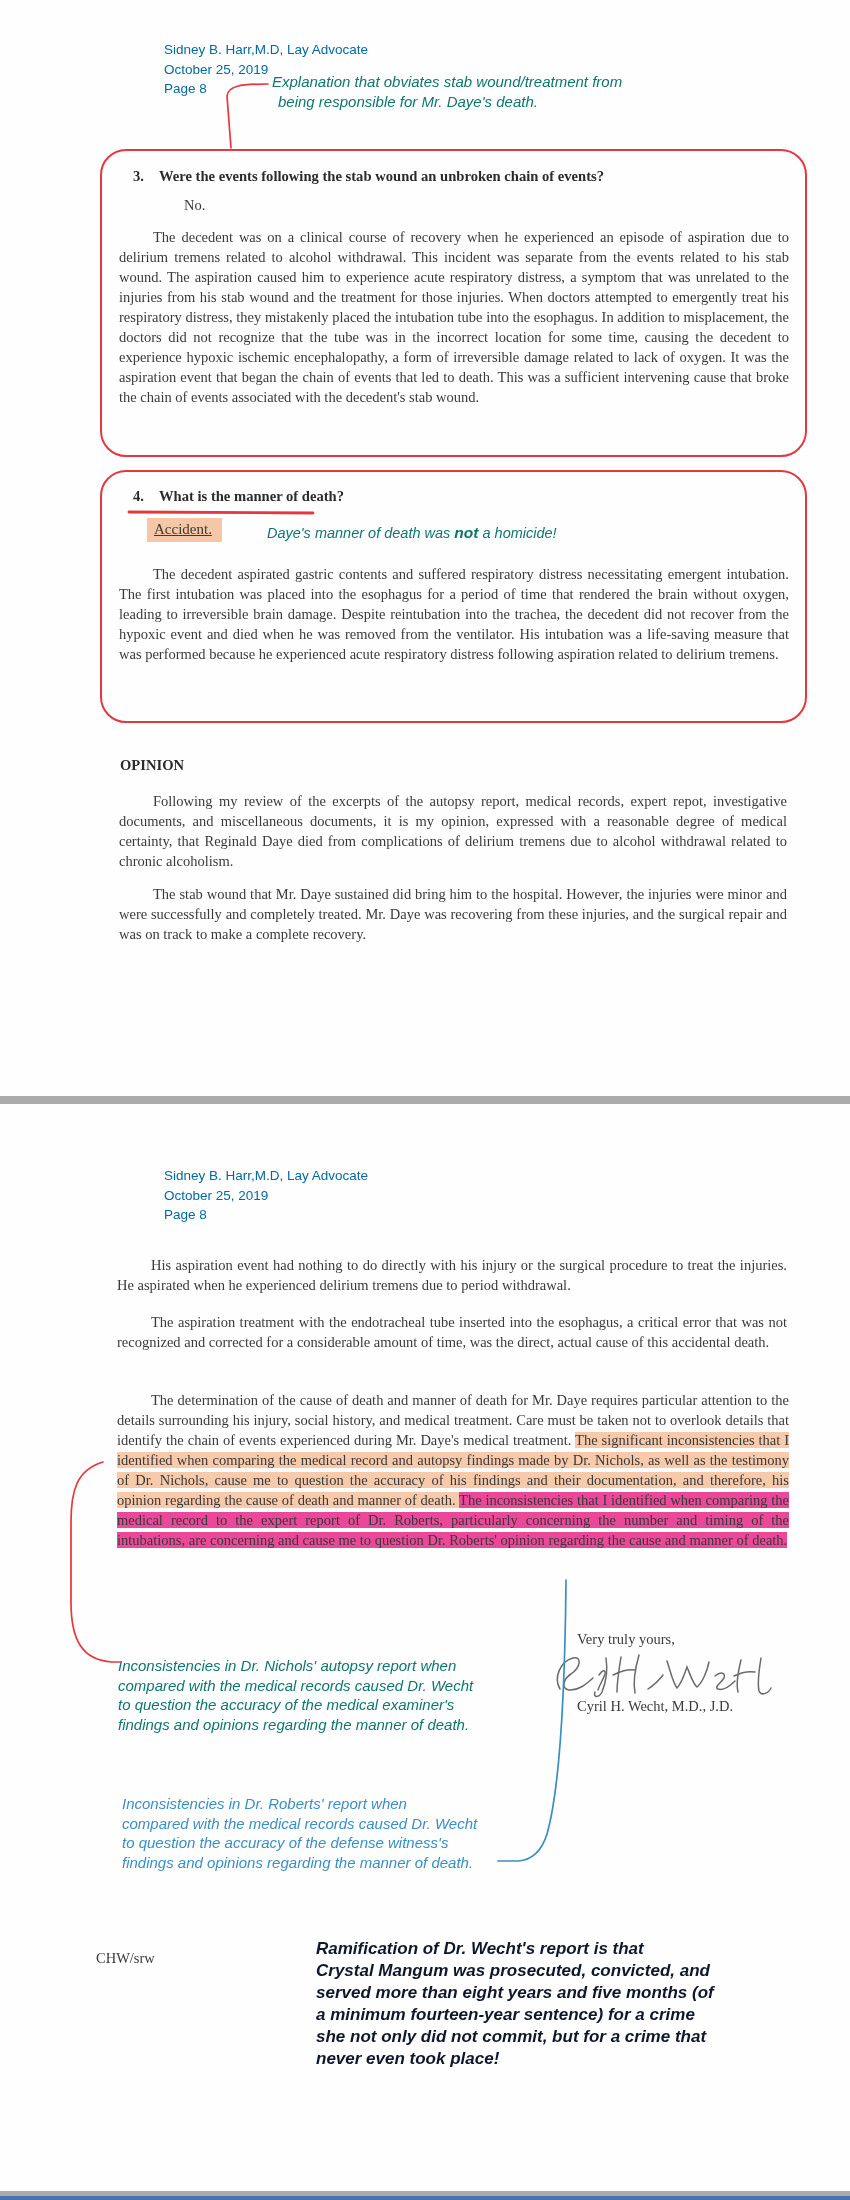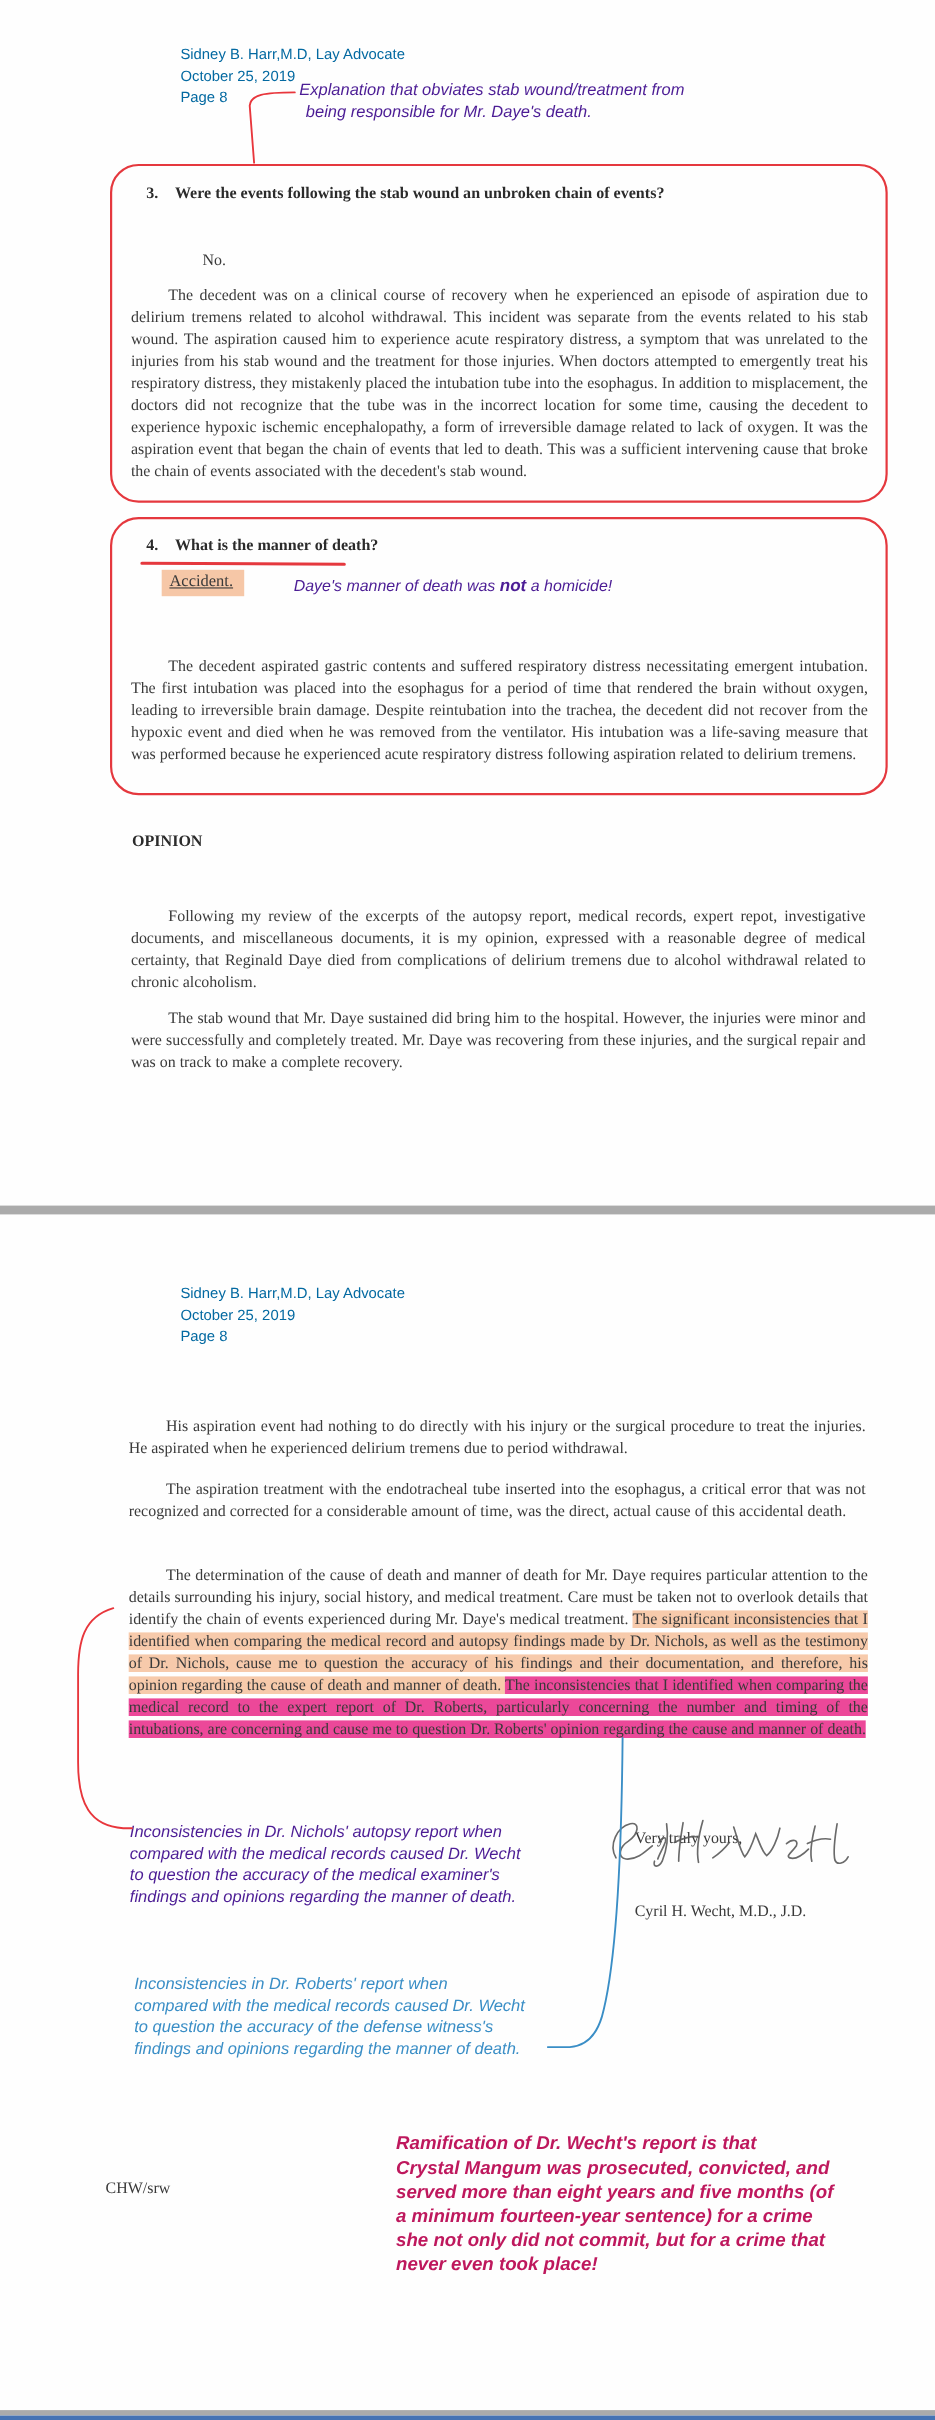--- a/index.html
+++ b/index.html
@@ -2,31 +2,31 @@
 <html><head>
 <meta charset="utf-8">
 <style>
   html,body{margin:0;padding:0;background:#e9e9e9;}
   .canvas{position:relative;width:850px;height:2200px;background:#fefefe;overflow:hidden;
           font-family:"Liberation Serif","DejaVu Serif",serif;color:#333;}
   .abs{position:absolute;}
   
   .hdr{font-family:"Liberation Sans","DejaVu Sans",sans-serif;font-size:13.5px;line-height:19.5px;color:#0369a1;margin-left:42px;}
   
-  .body-par{font-size:14.5px;line-height:20px;text-align:justify;color:#3a3a3a;margin-top:32px;}
+  .body-par{font-size:14.5px;line-height:20px;text-align:justify;color:#3a3a3a;}
   .indent{text-indent:34px;}
   .qbox{position:absolute;border:2px solid #e5383e;border-radius:26px;background:transparent;}
   .qhead{font-size:14.6px;font-weight:bold;color:#2b2b2b;display:flex;}
   .qnum{width:26px;}
-  .red-note{font-family:"Liberation Sans","DejaVu Sans",sans-serif;font-style:italic;color:#4c1d95;
+  .red-note{font-family:"Liberation Sans","DejaVu Sans",sans-serif;font-style:italic;color:#0f766e;
             font-size:15px;line-height:19.5px;}
   .blue-note{font-family:"Liberation Sans","DejaVu Sans",sans-serif;font-style:italic;color:#3a8ec6;
              font-size:15px;line-height:19.5px;}
   .big-red{font-family:"Liberation Sans","DejaVu Sans",sans-serif;font-style:italic;font-weight:bold;
-           color:#be185d;font-size:17px;line-height:22px;margin-left:44px;}
+           color:#0f172a;font-size:17px;line-height:22px;}
   .hl-accident{background:#f6c7a7;text-decoration:underline;padding:3px 10px 4px 7px;font-size:15px;color:#3a3a3a;}
   .hl-peach{background:#f7caab;}
   .hl-blue{background:#ec4899;}
   .sep-bar{position:absolute;left:0;width:850px;background:#ababab;}
   .overlay-svg{position:absolute;left:0;top:0;pointer-events:none;}
 </style>
 </head>
 <body>
 
 <div class="canvas">

